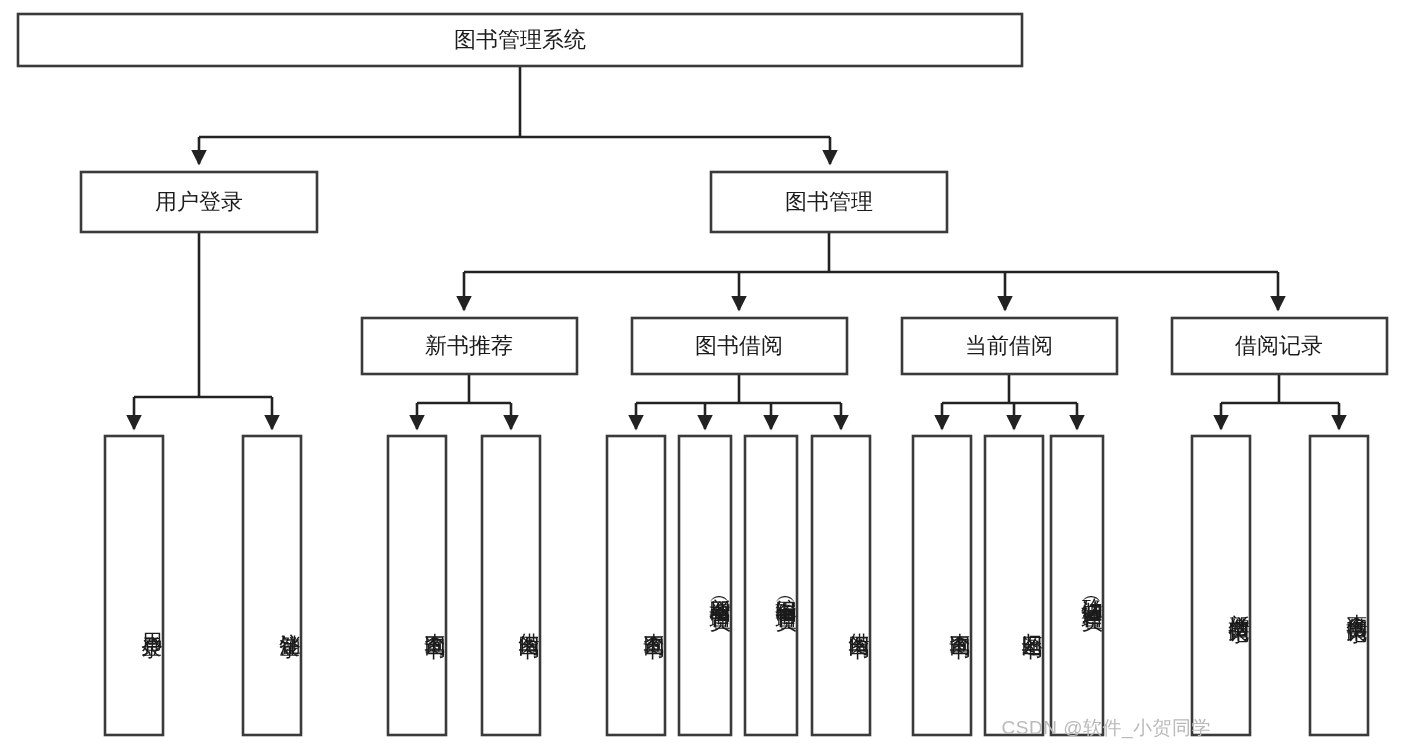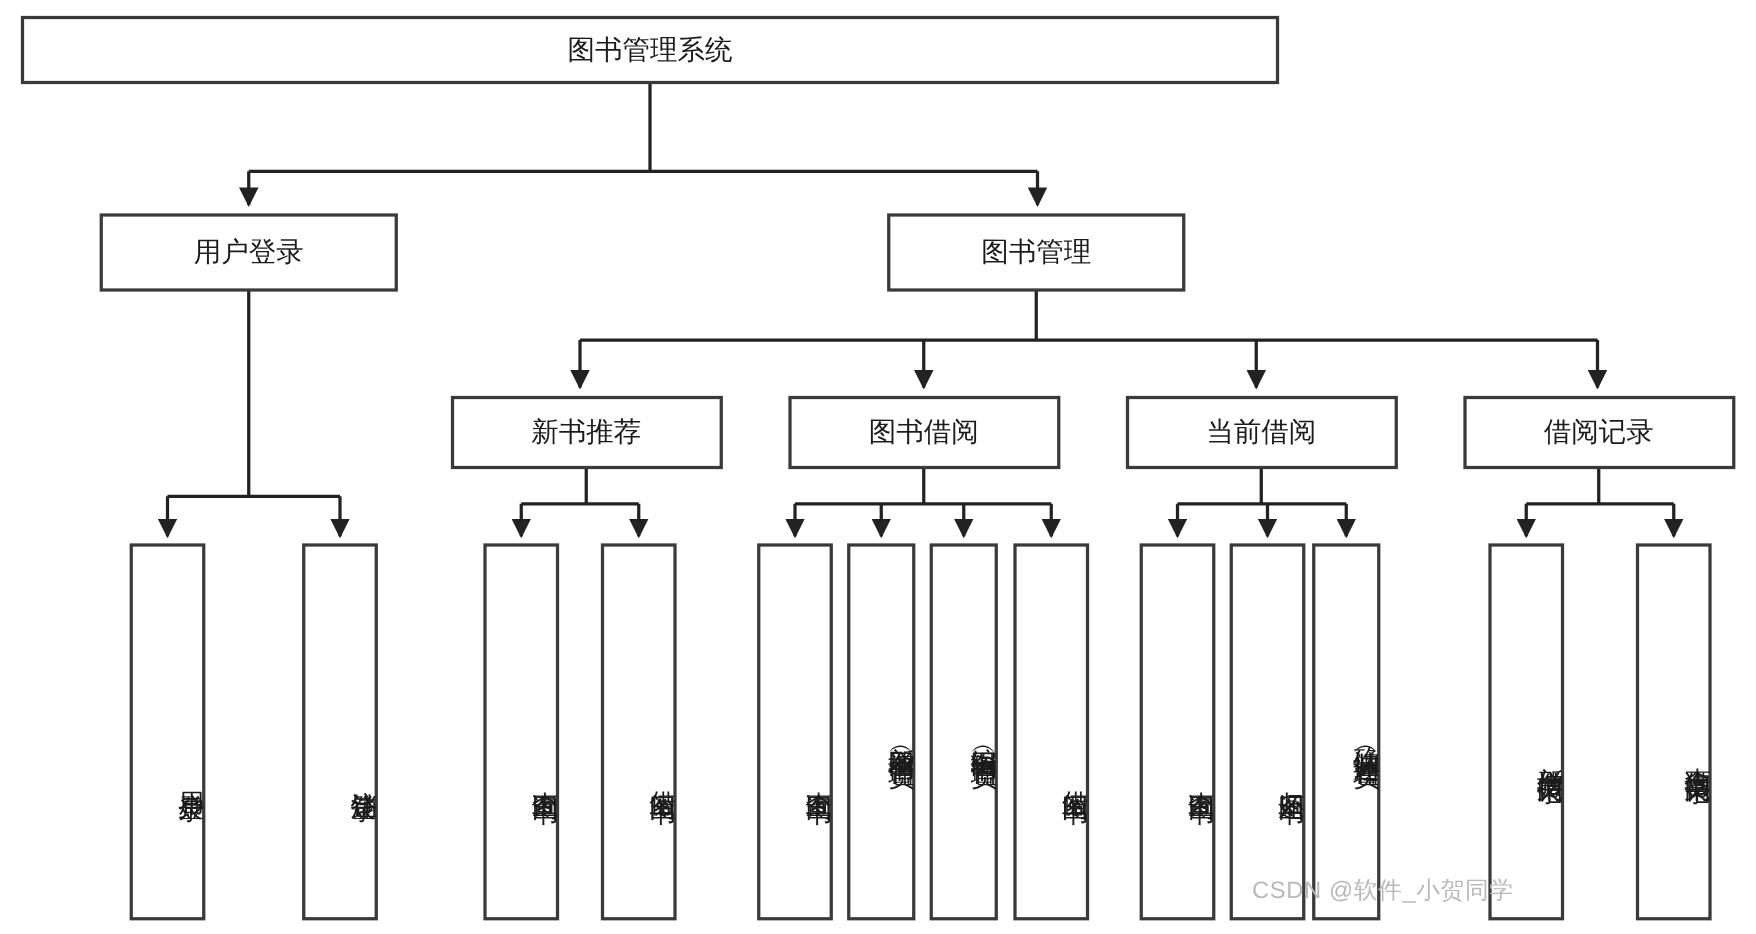--- a/index.html
+++ b/index.html
@@ -54,21 +54,21 @@
     line-height: 1;
     display: flex;
     align-items: flex-start;
     justify-content: center;
     white-space: nowrap;
     pointer-events: none;
   }
   .watermark {
     position: absolute;
     right: 8px;
-    bottom: 22px;
+    bottom: 6px;
     font-family: "Liberation Sans", sans-serif;
     font-size: 19px;
     color: #b9b9b9;
     letter-spacing: 0.5px;
     white-space: nowrap;
   }
 </style>
 </head>
 <body>
 

